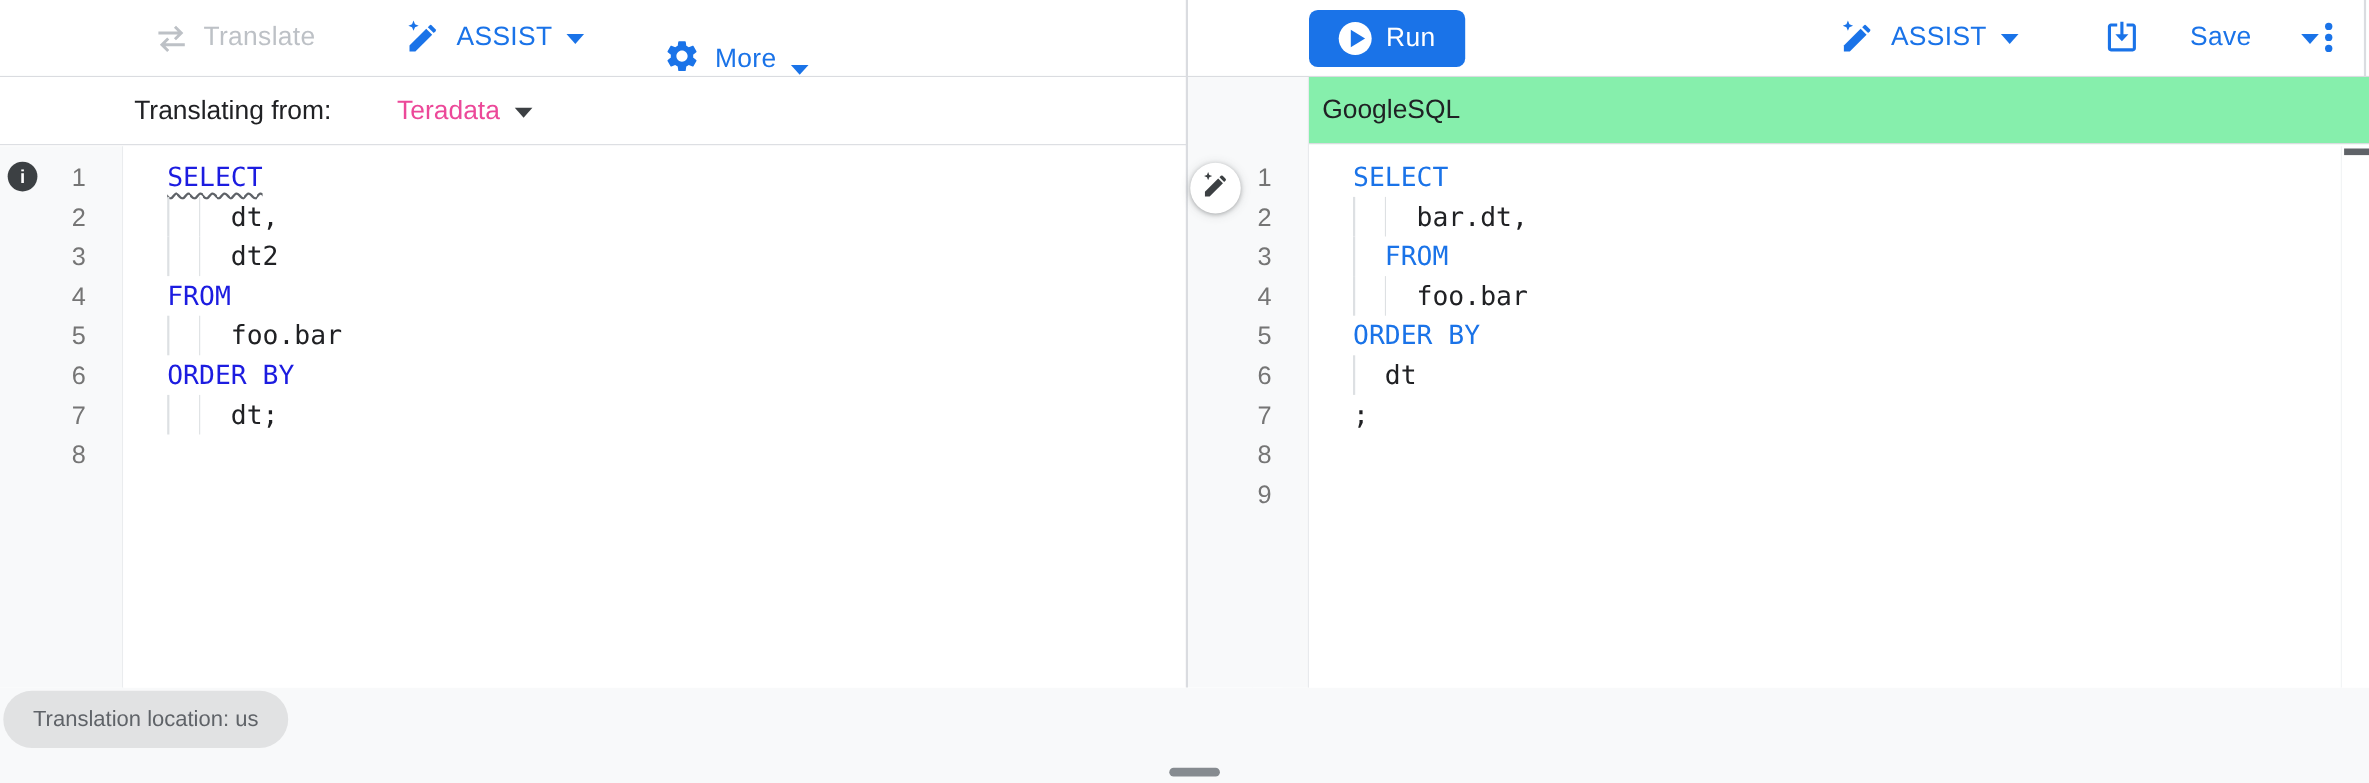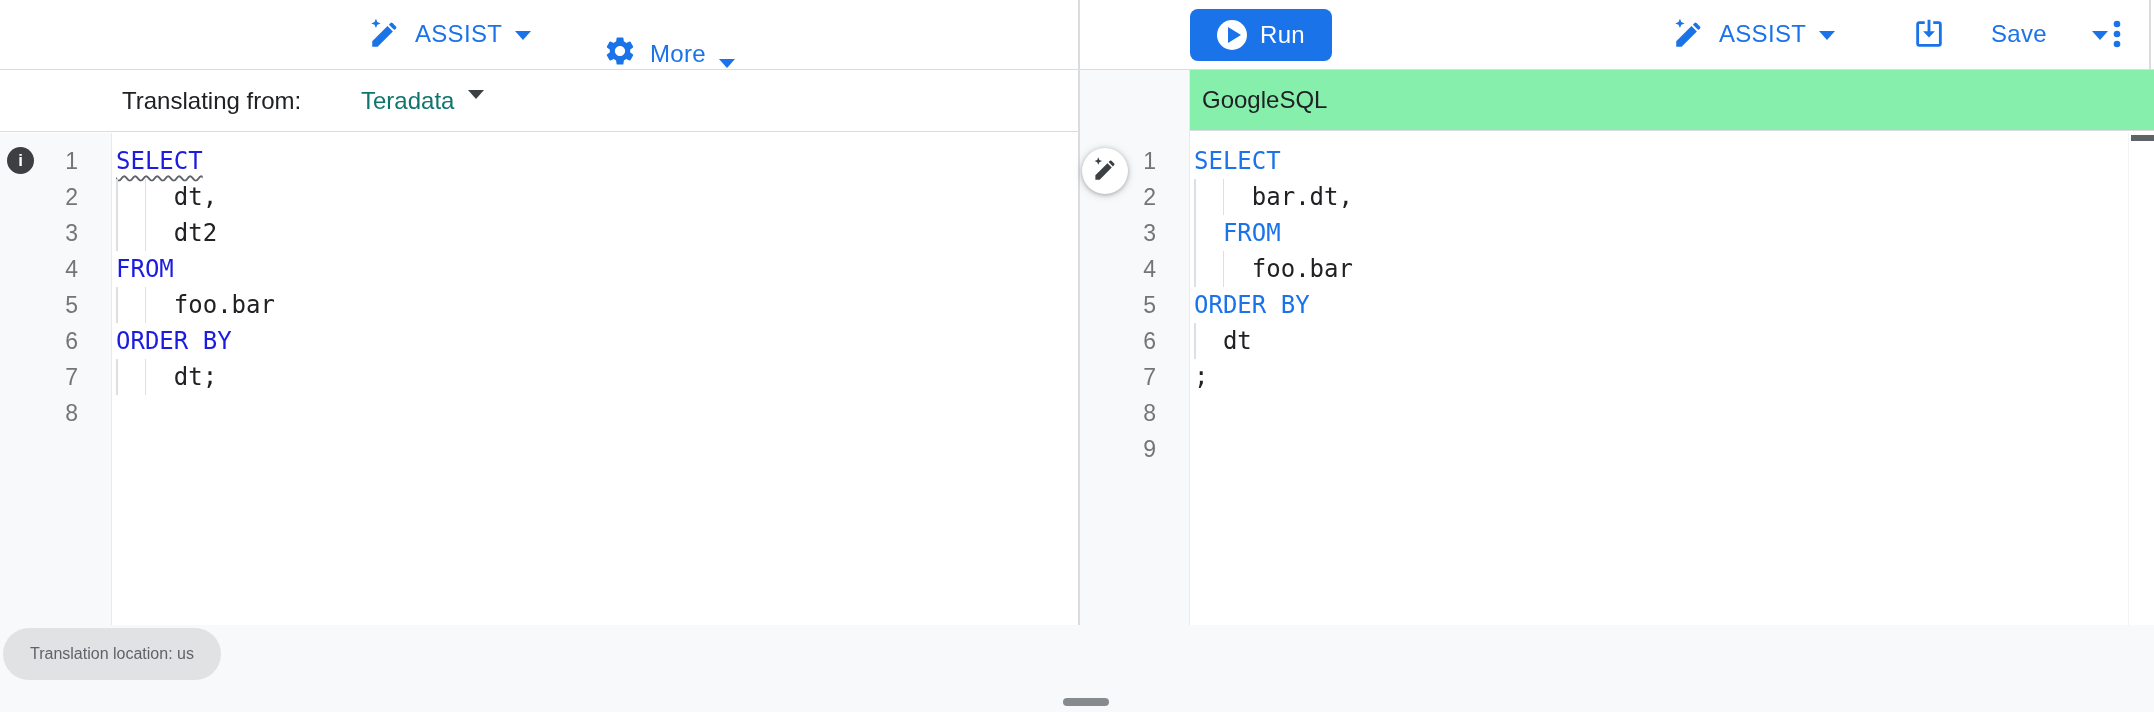--- a/index.html
+++ b/index.html
@@ -34,22 +34,22 @@
   .divider{position:absolute;left:1078px;top:0;width:2px;height:625px;background:#dadce0;}
 
   
   .panel{position:absolute;top:70px;height:555px;background:#fff;}
   .left-panel{left:0;width:1166px;}
   .right-panel{left:1080px;width:1074px;}
 
   .status-row{position:absolute;left:0;top:0;right:0;height:61px;border-bottom:1.5px solid #dadce0;
               display:flex;align-items:center;background:#fff;}
   .tf-label{margin-left:122px;font-size:24px;color:#202124;}
-  .dialect-btn{position:absolute;left:361px;display:flex;gap:14px;cursor:pointer;
-               font-size:24px;color:#0f766e;}
+  .dialect-btn{position:absolute;left:361px;display:flex;align-items:center;gap:14px;cursor:pointer;
+               font-size:24px;color:#ec4899;}
   .dialect-btn .caret{border-top-color:#3c4043;}
   .status-check{position:absolute;right:50px;top:15px;width:31px;height:31px;}
 
   .gsql-header{position:absolute;left:110px;top:0;right:0;height:61px;border-bottom:1.5px solid #dadce0;
                background:#86efac;display:flex;align-items:center;box-sizing:border-box;}
   .gsql-header span{margin-left:12px;font-size:24px;color:#202124;}
 
   
   .editor{position:absolute;left:0;right:0;top:62.5px;bottom:0;}
   .gutter{position:absolute;left:0;top:0;bottom:0;background:#f8f9fa;border-right:1.5px solid #e8eaed;
@@ -60,21 +60,21 @@
   .g-rows{padding-top:10px;}
   .right-gutter .g-rows{padding-top:72.5px;}
   .g-row{height:36px;position:relative;text-align:right;padding-right:33px;color:var(--line-number-gray,#757575);
          font-size:23px;line-height:36px;}
   .info-dot{position:absolute;left:7px;top:4px;width:27px;height:27px;border-radius:50%;
             background:#3c4043;color:#fff;font:700 17px/27px "Liberation Sans",sans-serif;
             text-align:center;cursor:pointer;}
   .code-scroll{position:absolute;top:0;bottom:0;background:#fff;cursor:text;}
   .left-panel .code-scroll{left:112px;right:28px;}
   .right-panel .code-scroll{left:110px;top:62.5px;right:26px;}
-  .c-rows{padding:10px 0 0 4px;}
+  .c-rows{padding:10px 0 0 4px;margin-left:36px;}
   .c-row{height:36px;line-height:36px;position:relative;white-space:pre;
          font-family:"DejaVu Sans Mono","Liberation Mono",monospace;font-size:24px;
          color:var(--code-text,#202124);}
   .guide{position:absolute;top:0;bottom:0;width:1.5px;background:#dde0e3;}
   .kw-left{color:var(--keyword-left,#1c1ce0);}
   .kw-right{color:var(--keyword-right,#1a73e8);}
   .squiggle{text-decoration:underline;text-decoration-style:wavy;
             text-decoration-color:var(--squiggle-gray,#5f6368);text-decoration-thickness:2px;
             text-underline-offset:6px;text-decoration-skip-ink:none;}
 
@@ -87,31 +87,40 @@
                 border-left:1px solid #f1f3f4;box-sizing:border-box;}
   .odash-right{position:absolute;left:2px;top:2px;right:0;height:6px;background:#5f6368;}
 
   
   .float-assist{position:absolute;left:2px;top:78px;width:46px;height:46px;border-radius:50%;
                 background:#fff;box-shadow:0 1px 4px rgba(60,64,67,.35),0 1px 10px rgba(60,64,67,.18);
                 display:flex;align-items:center;justify-content:center;cursor:pointer;z-index:5;}
 
   
   .loc-pill{position:absolute;left:3px;top:628px;height:52px;border-radius:26px;background:#e1e2e3;
-            display:flex;align-items:center;padding:0 27px;font-size:16px;color:#5f6368;}
+            display:flex;align-items:center;padding:0 27px;font-size:20px;color:#5f6368;}
   .drag-handle{position:absolute;left:1063px;top:698px;width:46px;height:8px;border-radius:4px;
                background:#868b90;cursor:row-resize;}
 </style>
 </head>
 <body>
 
 <div class="page">
 
   <div class="toolbar">
 
+    <div class="tbtn disabled btn-translate">
+      <span>
+        <svg width="32" height="32" viewBox="0 0 24 24" fill="#bdc1c6">
+          <path d="M3 8h13.17l-2.58-2.59L15 4l5 5-5 5-1.41-1.41 2.58-2.59H3V8z"></path>
+          <path d="M21 16H7.83l2.58-2.59L9 12l-5 5 5 5 1.41-1.41L7.83 18H21v-2z"></path>
+        </svg>
+      </span>
+      <span>Translate</span>
+    </div>
 
     <div class="tbtn btn-assist-left">
       <span>
         <svg width="34" height="34" viewBox="0 0 24 24" fill="#1a73e8">
           <path d="M13.75 6.44 3 17.19V21h3.81L17.56 10.25l-3.81-3.81z"></path>
           <path d="M19.71 8.1a1 1 0 0 0 0-1.41l-2.4-2.4a1 1 0 0 0-1.41 0l-1.13 1.13 3.81 3.81 1.13-1.13z"></path>
           <path d="M5.6 1.2l.95 2.35 2.35.95-2.35.95L5.6 7.8l-.95-2.35L2.3 4.5l2.35-.95z"></path>
         </svg>
       </span>
       <span>ASSIST</span>

